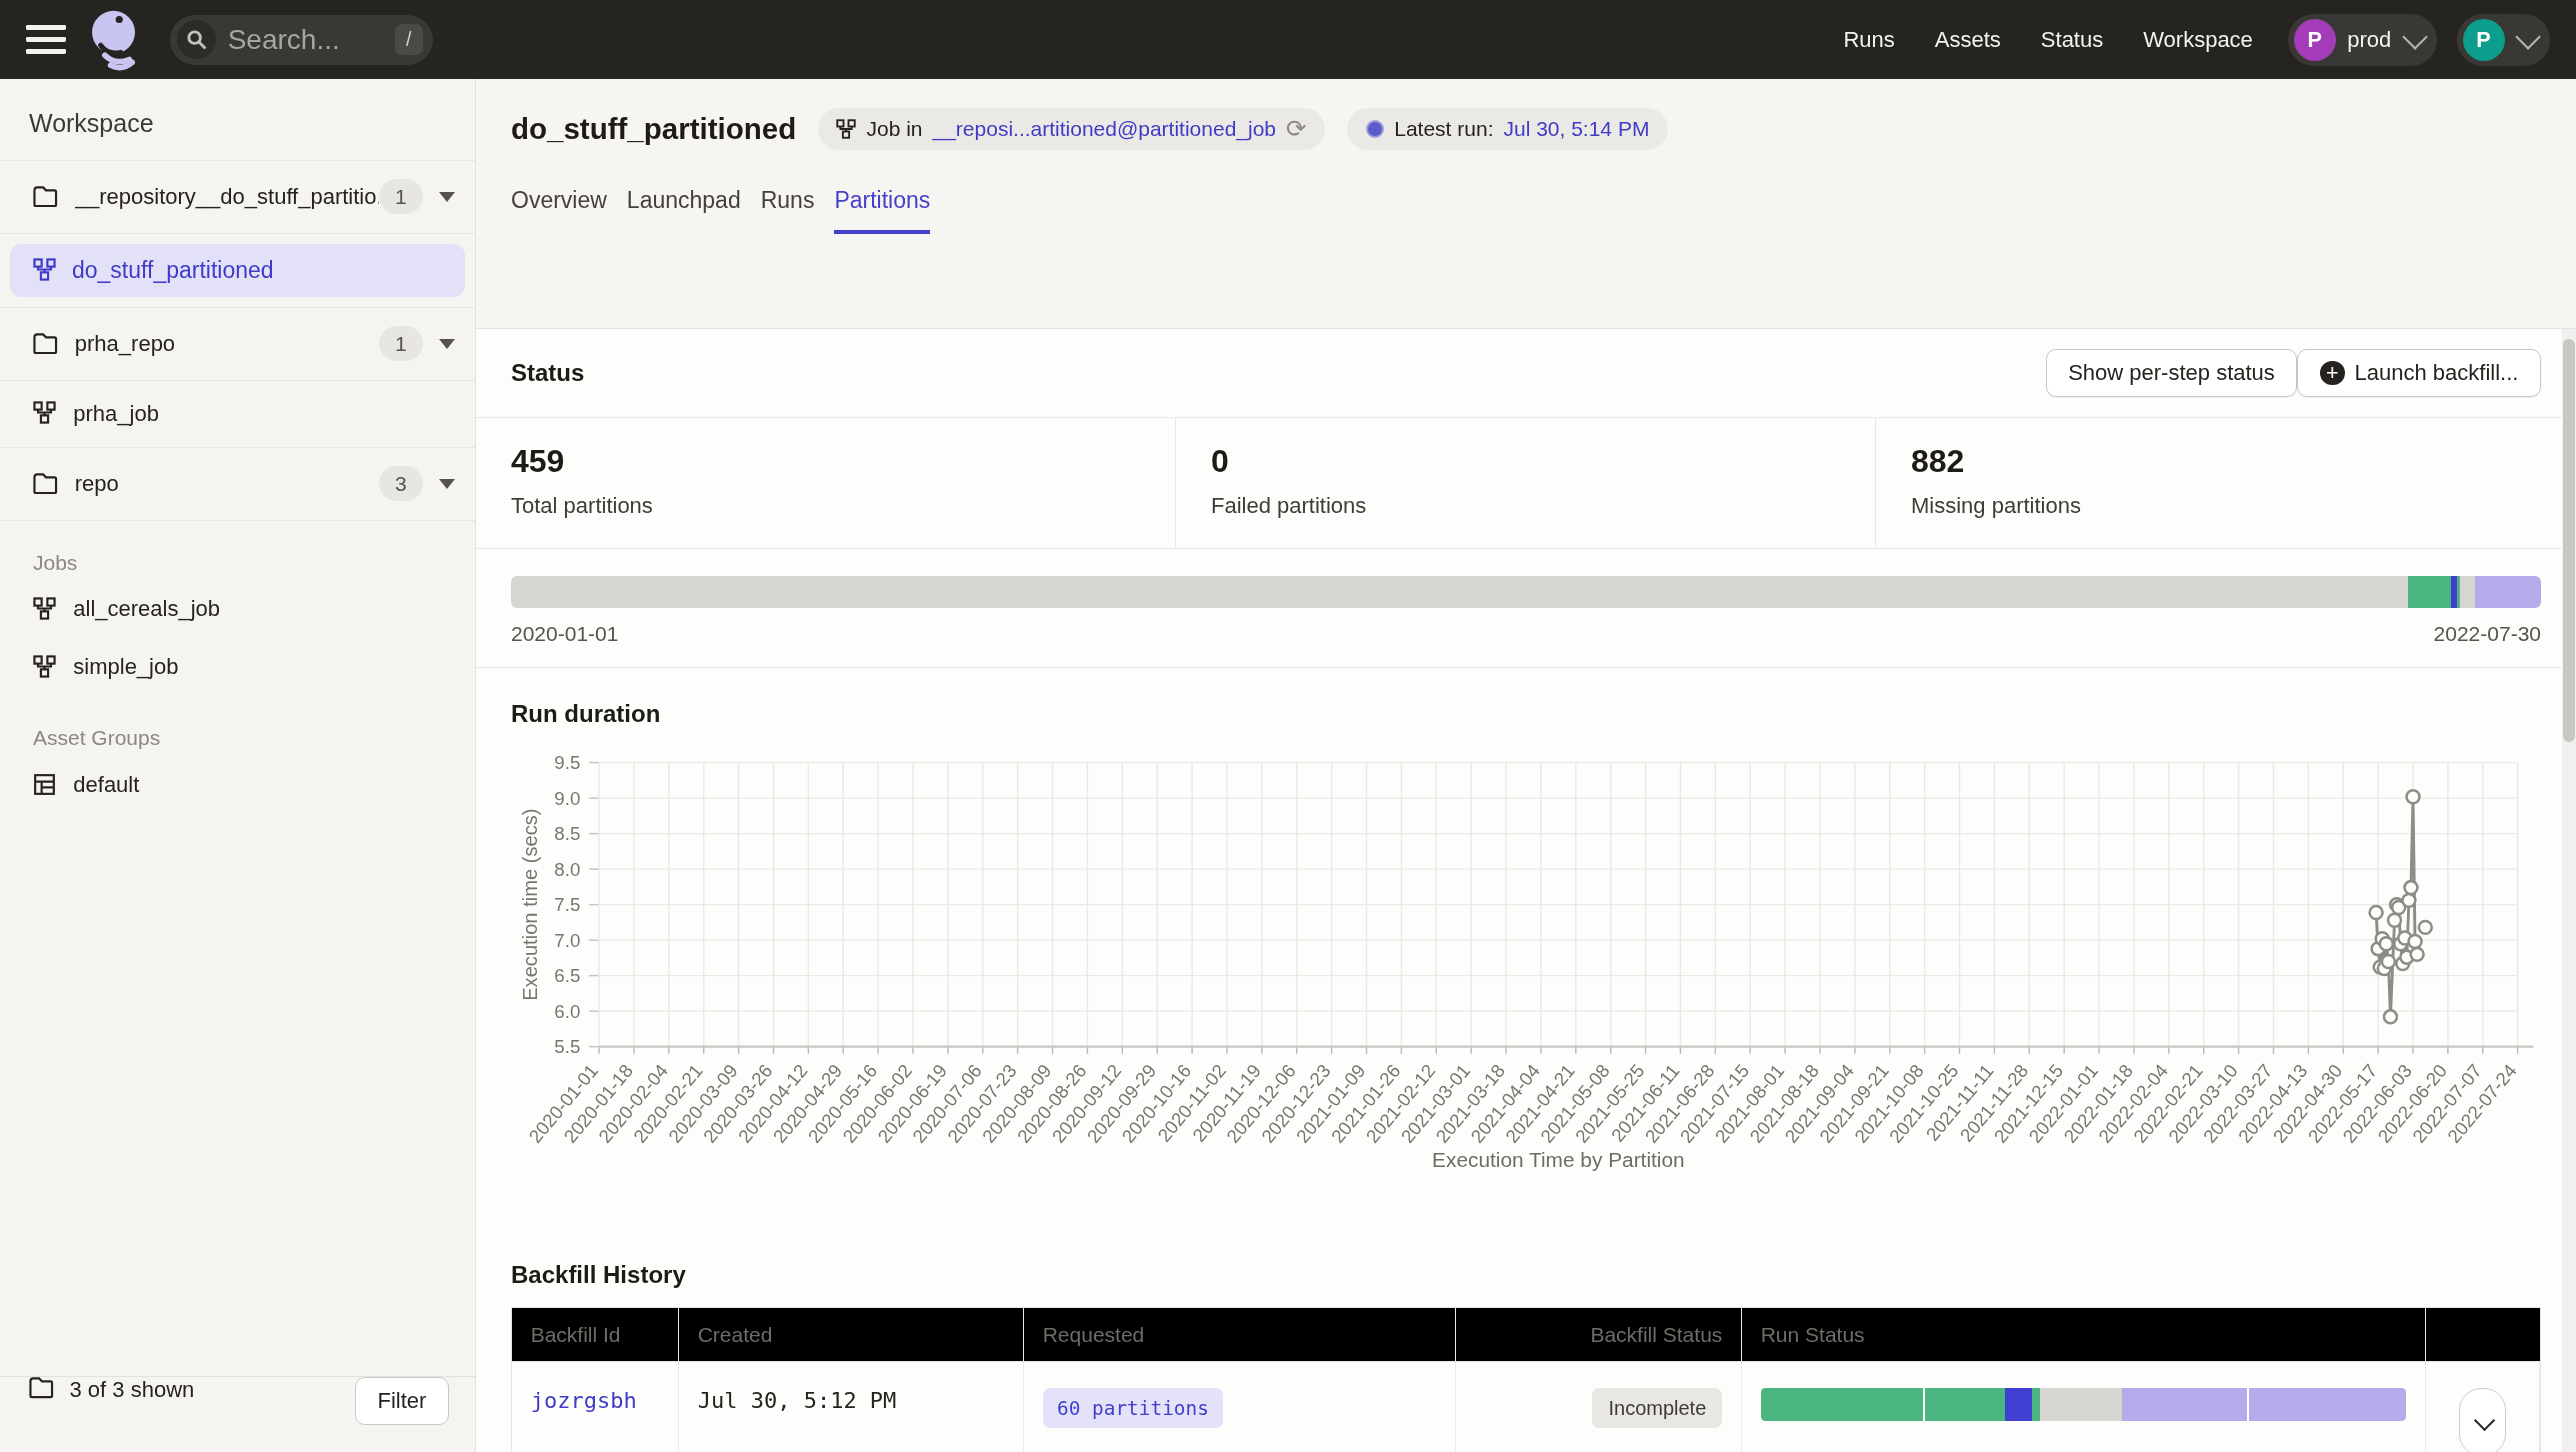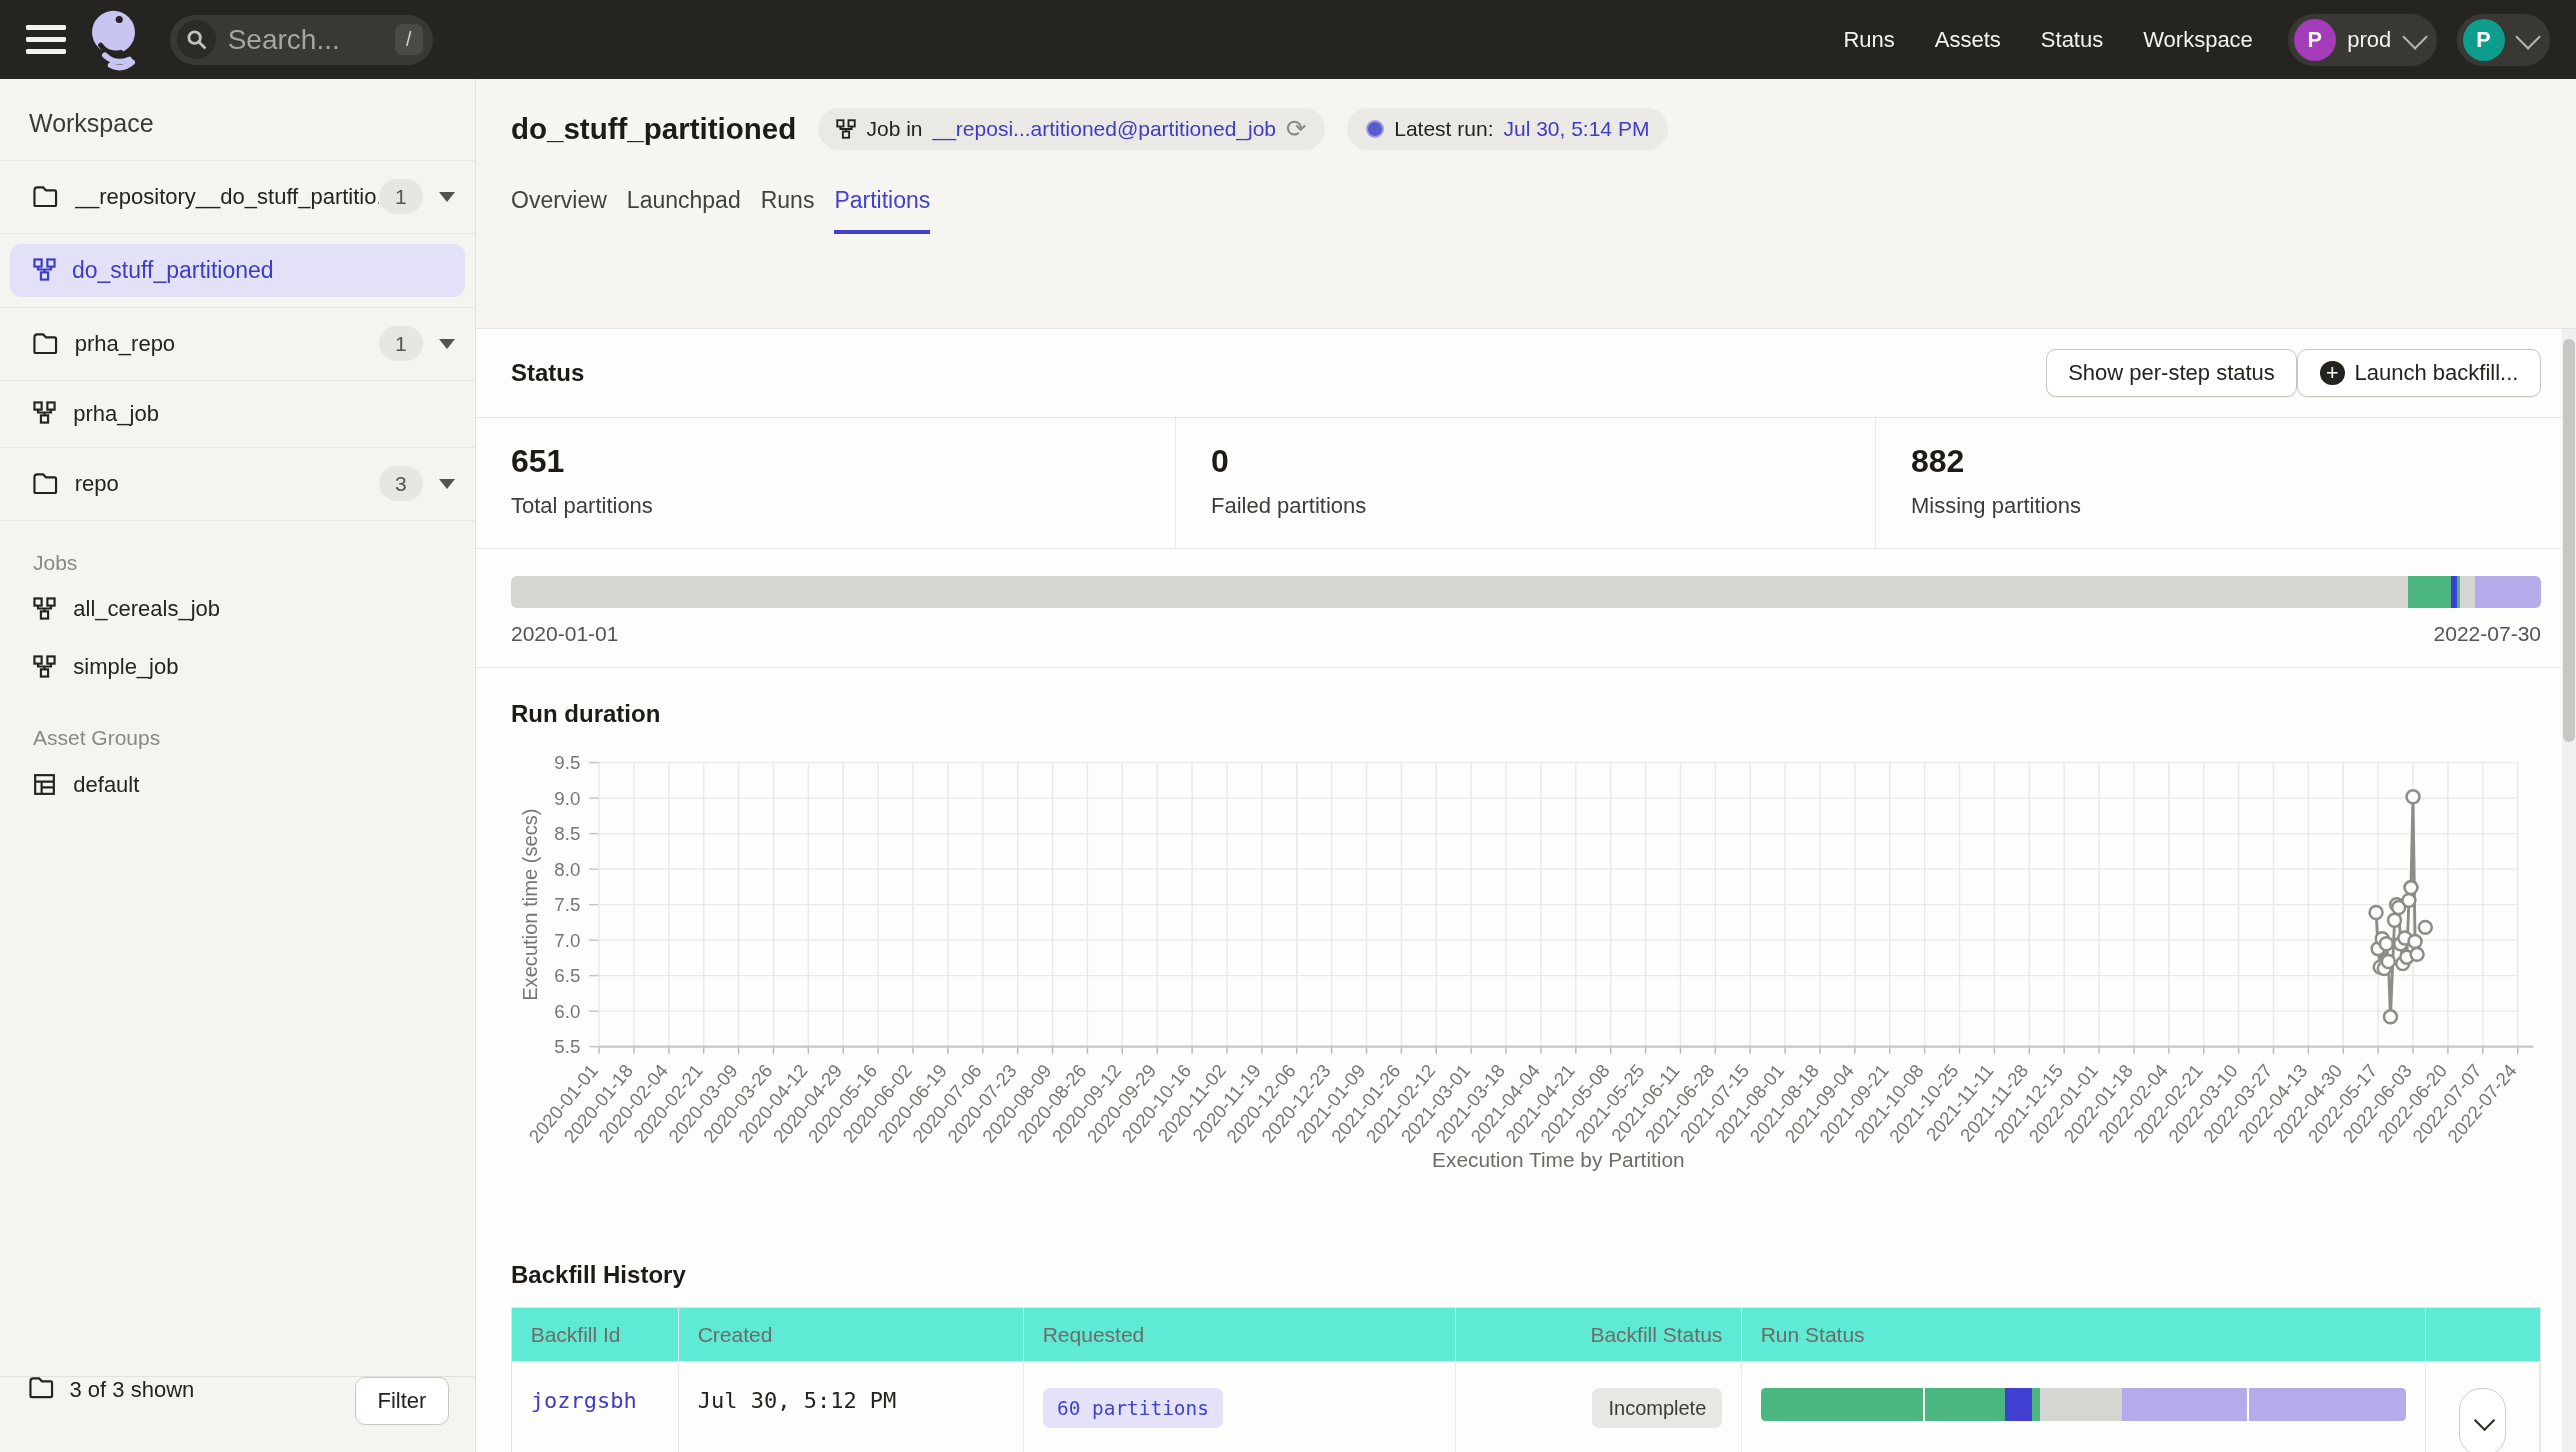--- a/index.html
+++ b/index.html
@@ -82,21 +82,21 @@
   .chartbox{position:relative;height:489px;}
   #chart-svg .tick{font-size:26px;fill:#77756F;font-family:"Liberation Sans",sans-serif;}
   #chart-svg .axis-label{font-size:28px;fill:#77756F;font-family:"Liberation Sans",sans-serif;}
   #chart-svg .caption{font-size:29px;fill:#6E6C66;font-family:"Liberation Sans",sans-serif;}
 
   .bf-head{padding:36px 35px 18.7px 35px;}
   .bftable{margin:0 35px;border:0.7px solid #E6E4E0;border-bottom:none;}
   .bfrow{display:grid;grid-template-columns:167px 345px 432px 286px 684px 1fr;}
   .bfcell{padding:13px 18.7px;border-right:0.7px solid #ECEAE6;font-size:21px;color:#6E6C66;display:flex;align-items:center;}
   .bfcell:last-child{border-right:none;}
-  .bfrow.head{border-bottom:0.7px solid #E6E4E0;background:#5eead4;text-align:center;}
+  .bfrow.head{border-bottom:0.7px solid #E6E4E0;background:#000000;text-align:center;}
   .bfrow.head .bfcell{padding:14.4px 18.7px;}
   .bfcell.right{justify-content:flex-end;}
   .bfrow.datarow .bfcell{align-items:flex-start;padding-top:26px;border-right:0.7px solid #ECEAE6;}
   .id-link{color:#3F3BC6;font-size:22px;text-decoration:none;}
   .created{font-size:22px;color:#26231E;}
   .reqbadge{background:#E4E2F9;color:#4340CB;border-radius:7.2px;font-size:19.4px;padding:8.6px 14.4px;display:inline-block;}
   .minibar{height:18.7px;border-radius:3.6px;margin-top:24.5px;width:397px;}
   .statusbadge{background:#E9E7E3;color:#3E3B36;border-radius:7.2px;font-size:20px;padding:8.6px 16px;}
   .runbar{height:33px;border-radius:4.3px;width:100%;}
   .chevbtn{width:45px;height:66px;border:0.7px solid #CFCDC9;border-radius:22px;background:#fff;display:flex;align-items:center;justify-content:center;cursor:pointer;}
@@ -300,21 +300,21 @@
         <span class="sp"></span>
         <button class="btn">Show per-step status</button>
         <button class="btn">
           <span class="plus-circle">+</span>
           <span>Launch backfill...</span>
         </button>
       </div>
 
       <div class="stats">
         <div class="stat">
-          <div class="v">651</div>
+          <div class="v">459</div>
           <div class="l">Total partitions</div>
         </div>
         <div class="stat">
           <div class="v">0</div>
           <div class="l">Failed partitions</div>
         </div>
         <div class="stat">
           <div class="v">882</div>
           <div class="l">Missing partitions</div>
         </div>

